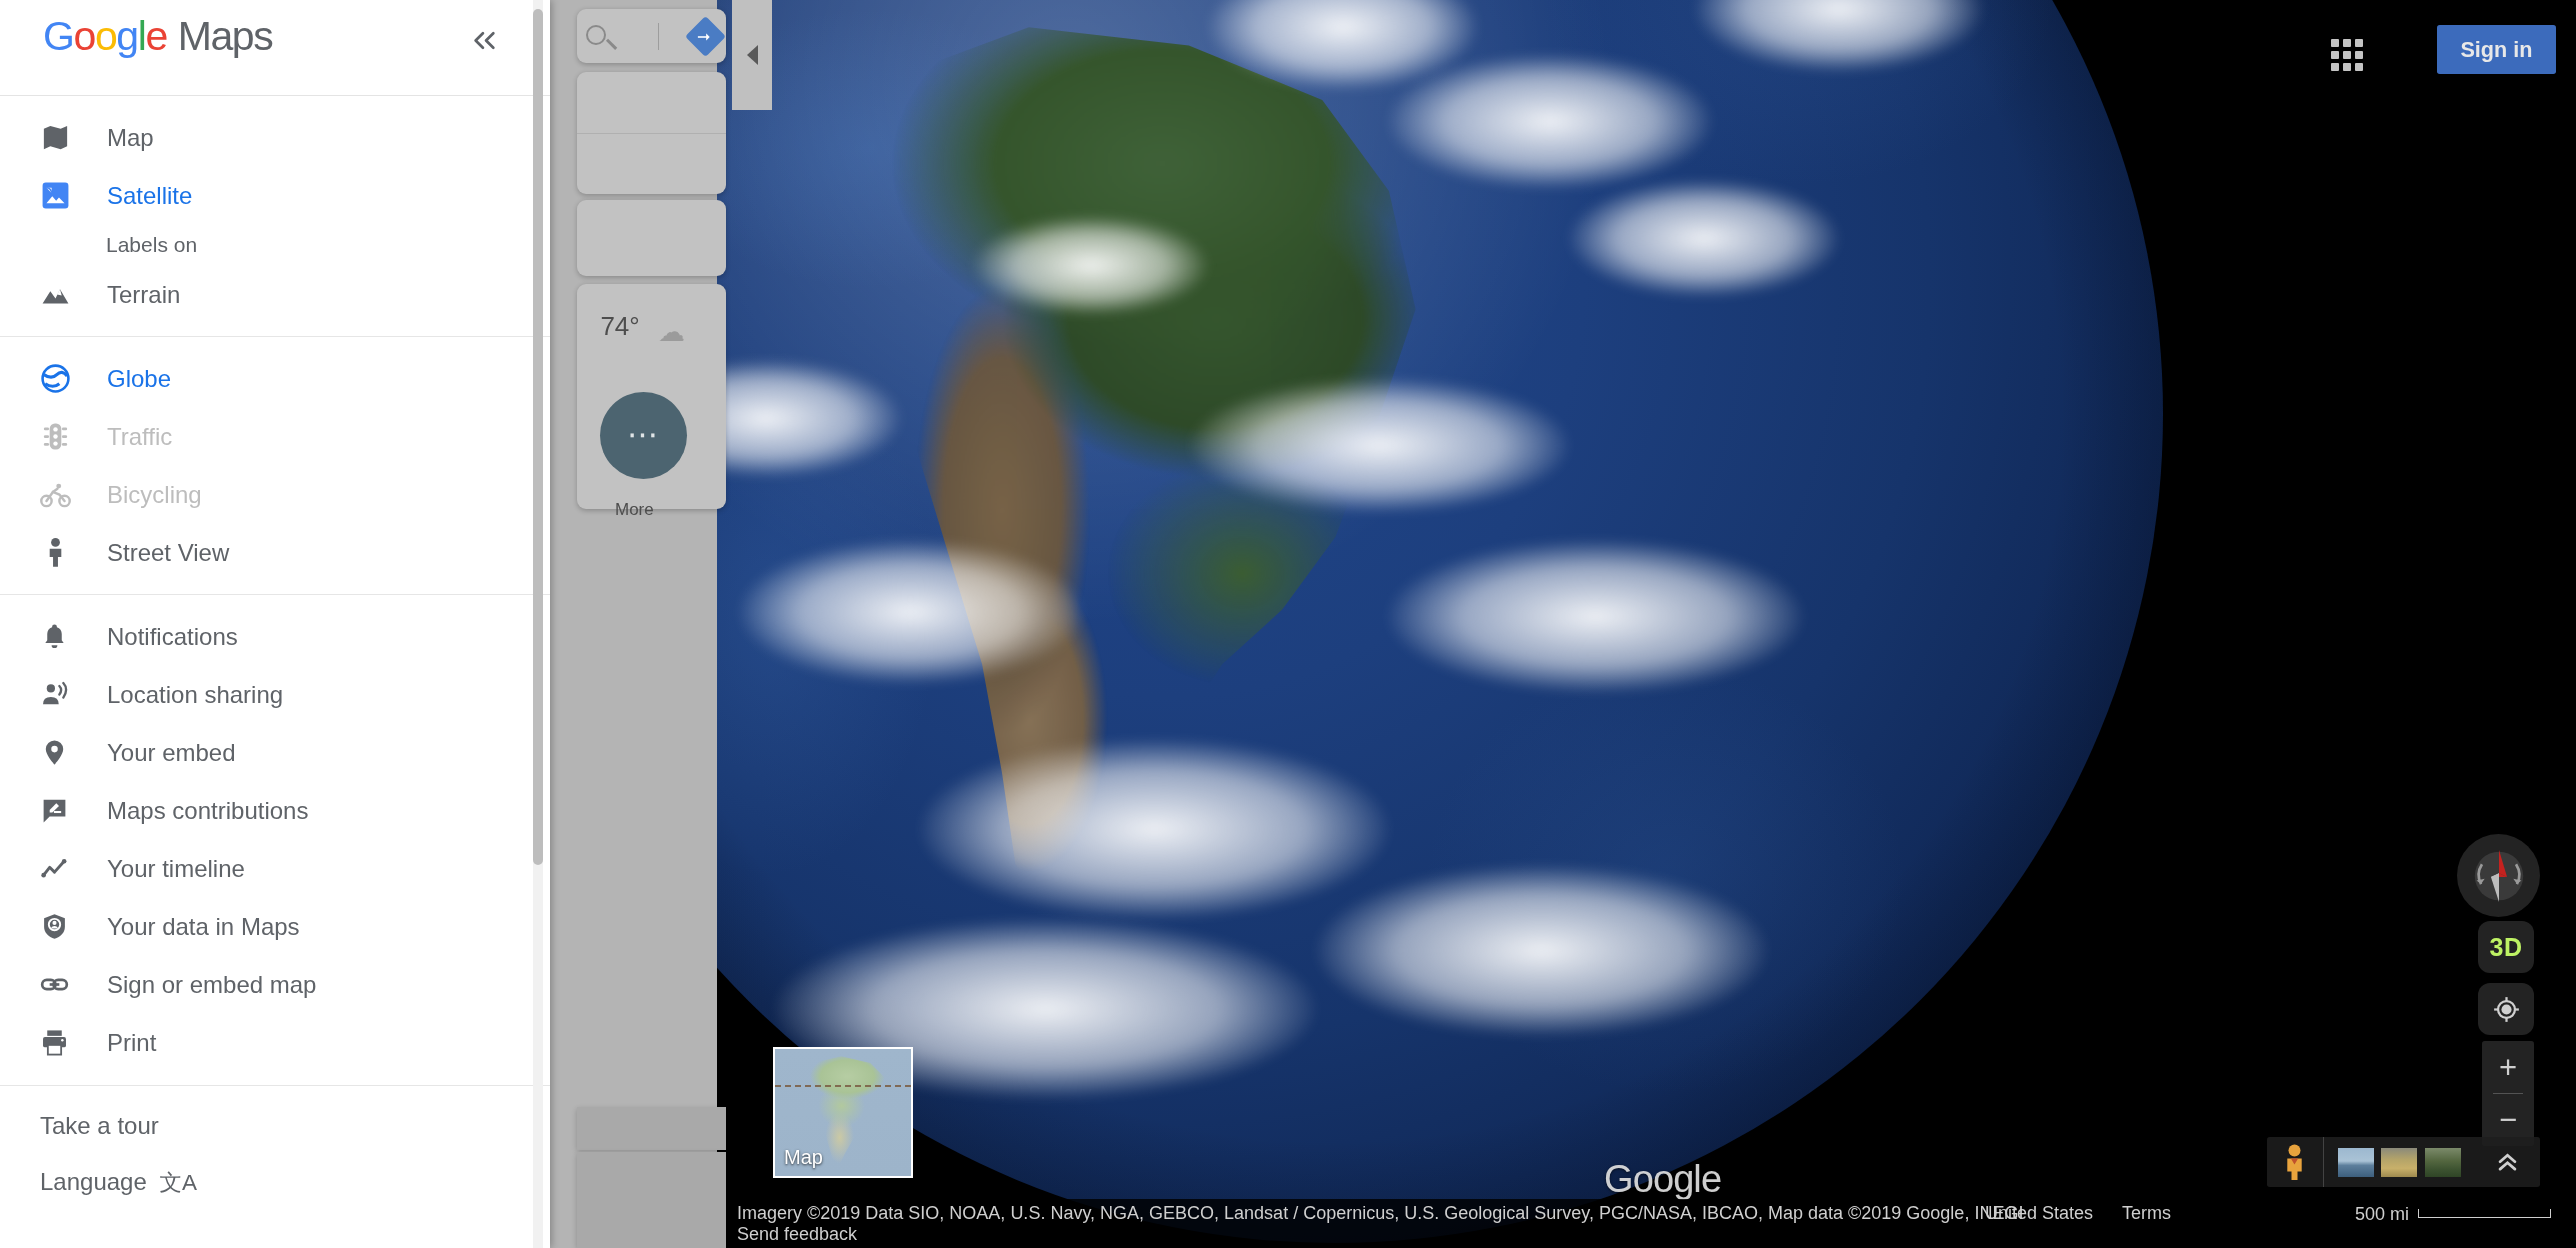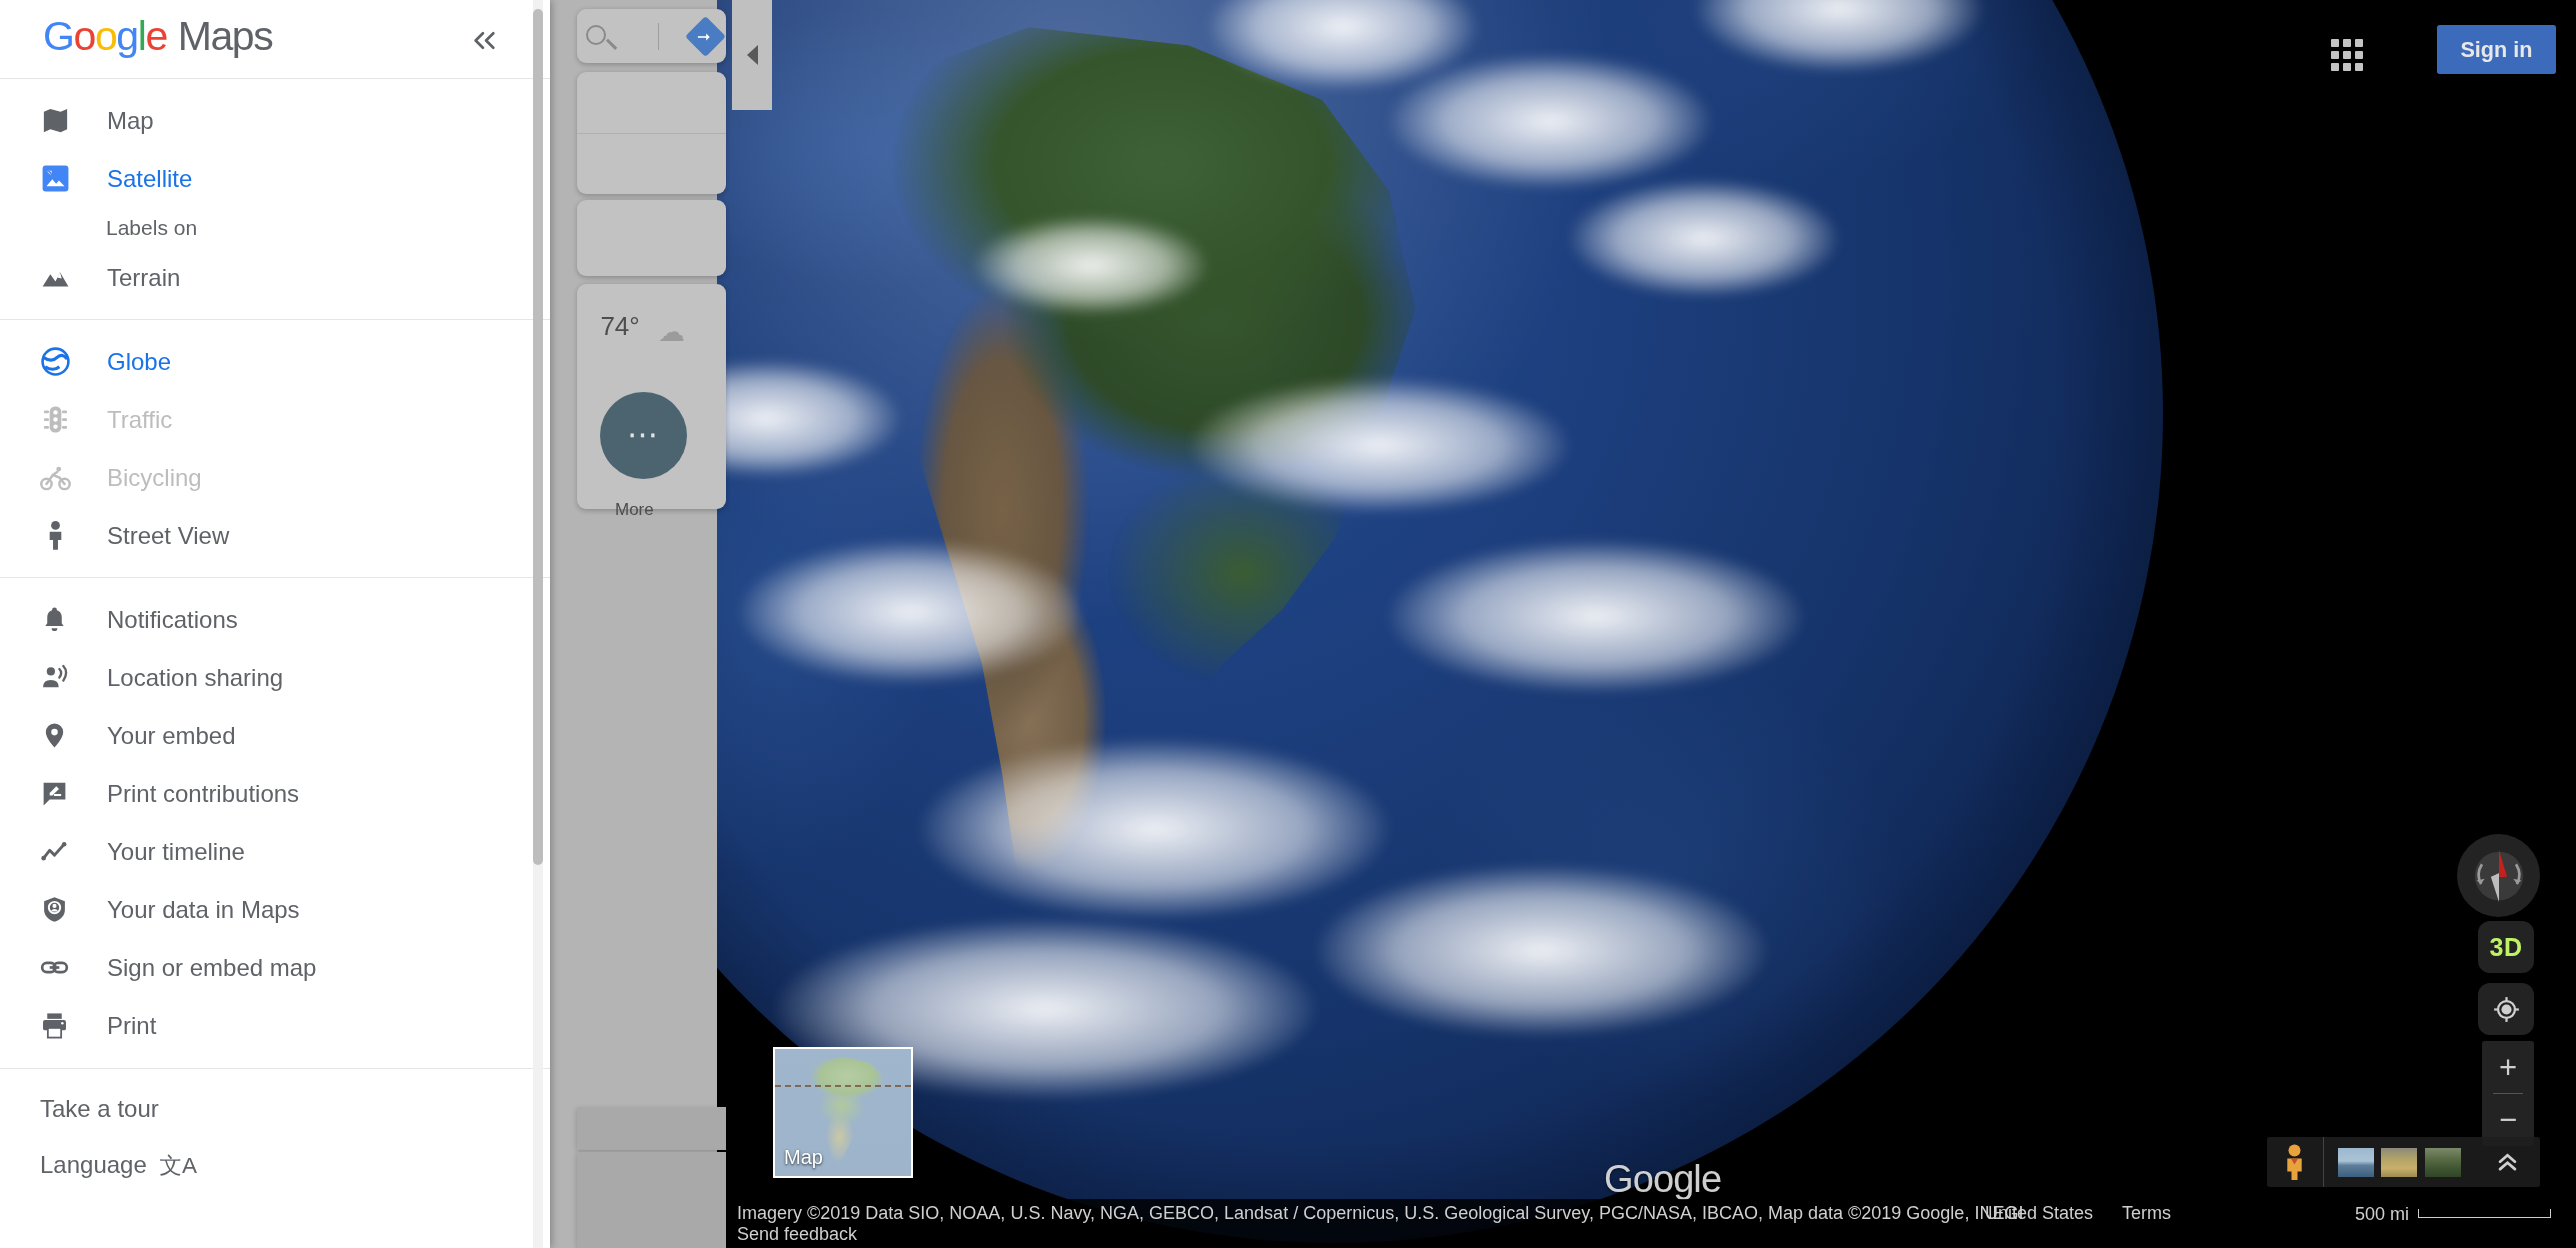--- a/index.html
+++ b/index.html
@@ -266,21 +266,21 @@
 
   
   #menu-drawer {
     position: absolute; left: 0; top: 0; width: 550px; height: 1248px;
     background: #ffffff;
     box-shadow: 1.8px 0 7.2px rgba(0,0,0,0.26);
     z-index: 10;
     overflow: hidden;
   }
   #menu-header {
-    position: relative; height: 79px;
+    position: relative; height: 96px;
     display: flex; align-items: center;
     border-bottom: 0.9px solid #e4e4e4;
     padding-left: 26px;
   }
   #logo-wrap { position: absolute; left: 43px; top: 12.6px; font-size: 41px; letter-spacing: -1.4px; }
   #logo-wrap .g1 { color: #4285F4; } #logo-wrap .g2 { color: #EA4335; }
   #logo-wrap .g3 { color: #FBBC05; } #logo-wrap .g4 { color: #4285F4; }
   #logo-wrap .g5 { color: #34A853; } #logo-wrap .g6 { color: #EA4335; }
   #logo-wrap .maps-word { color: #5f6368; margin-left: 10.8px; }
   #collapse-btn {
@@ -611,21 +611,21 @@
       </div>
 
       <div class="menu-item">
         <span class="mi-icon">
           <svg width="29" height="29" viewBox="0 0 24 24" fill="#5f6368">
             <path d="M3 3 h18 v14 H8 l-5 5 Z"></path>
             <path d="M13.5 6 L8 11.5 v2.2 h2.2 L15.7 8.2 Z" fill="#ffffff"></path>
             <rect x="11.5" y="12.4" width="6" height="1.7" fill="#ffffff"></rect>
           </svg>
         </span>
-        <span class="mi-label">Print contributions</span>
+        <span class="mi-label">Maps contributions</span>
       </div>
 
       <div class="menu-item">
         <span class="mi-icon">
           <svg width="29" height="29" viewBox="0 0 24 24" fill="none" stroke="#5f6368" stroke-width="2.4" stroke-linecap="round" stroke-linejoin="round">
             <polyline points="3,17.5 8,11 12,15 20,6"></polyline>
             <circle cx="3" cy="17.5" r="1.9" fill="#5f6368" stroke="none"></circle>
             <circle cx="20" cy="6" r="1.9" fill="#5f6368" stroke="none"></circle>
           </svg>
         </span>

